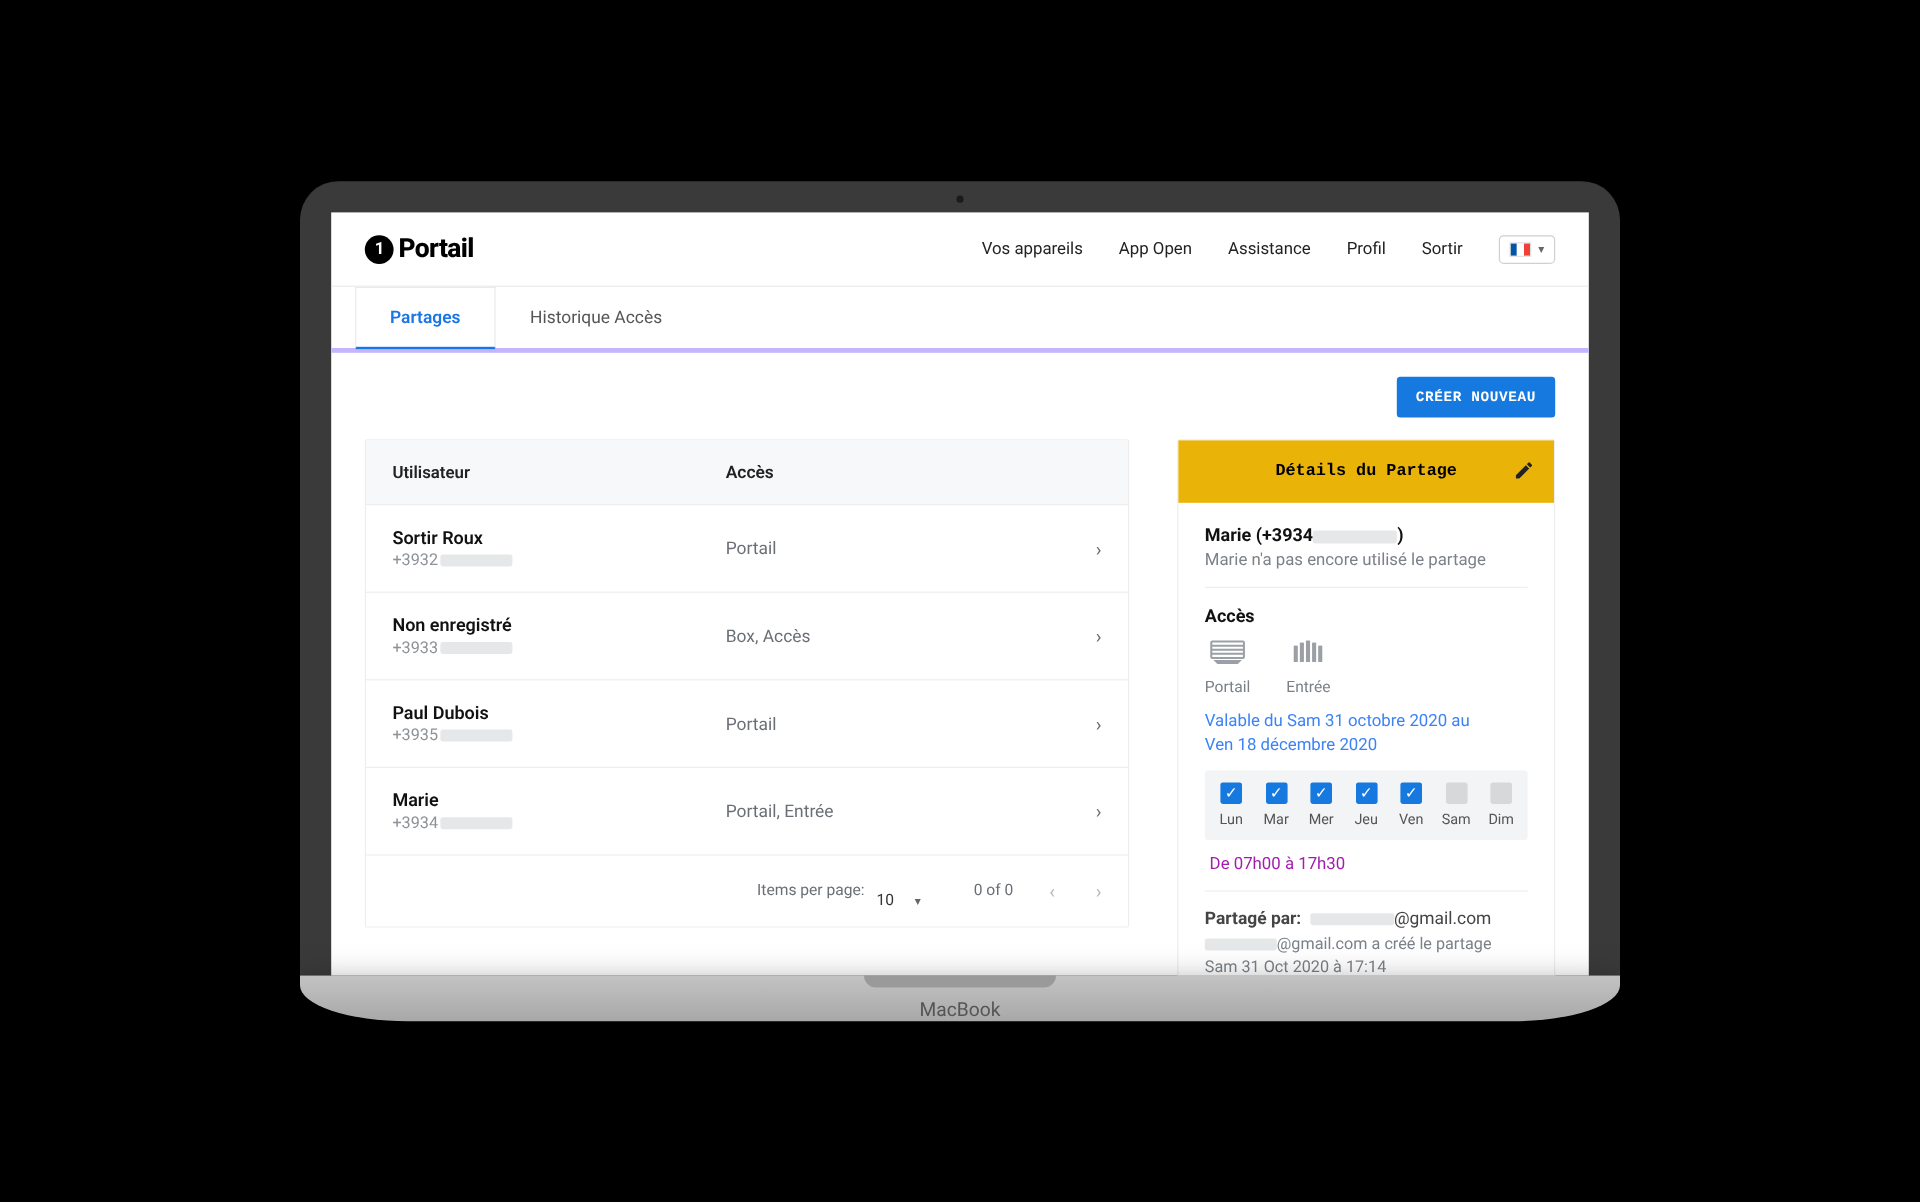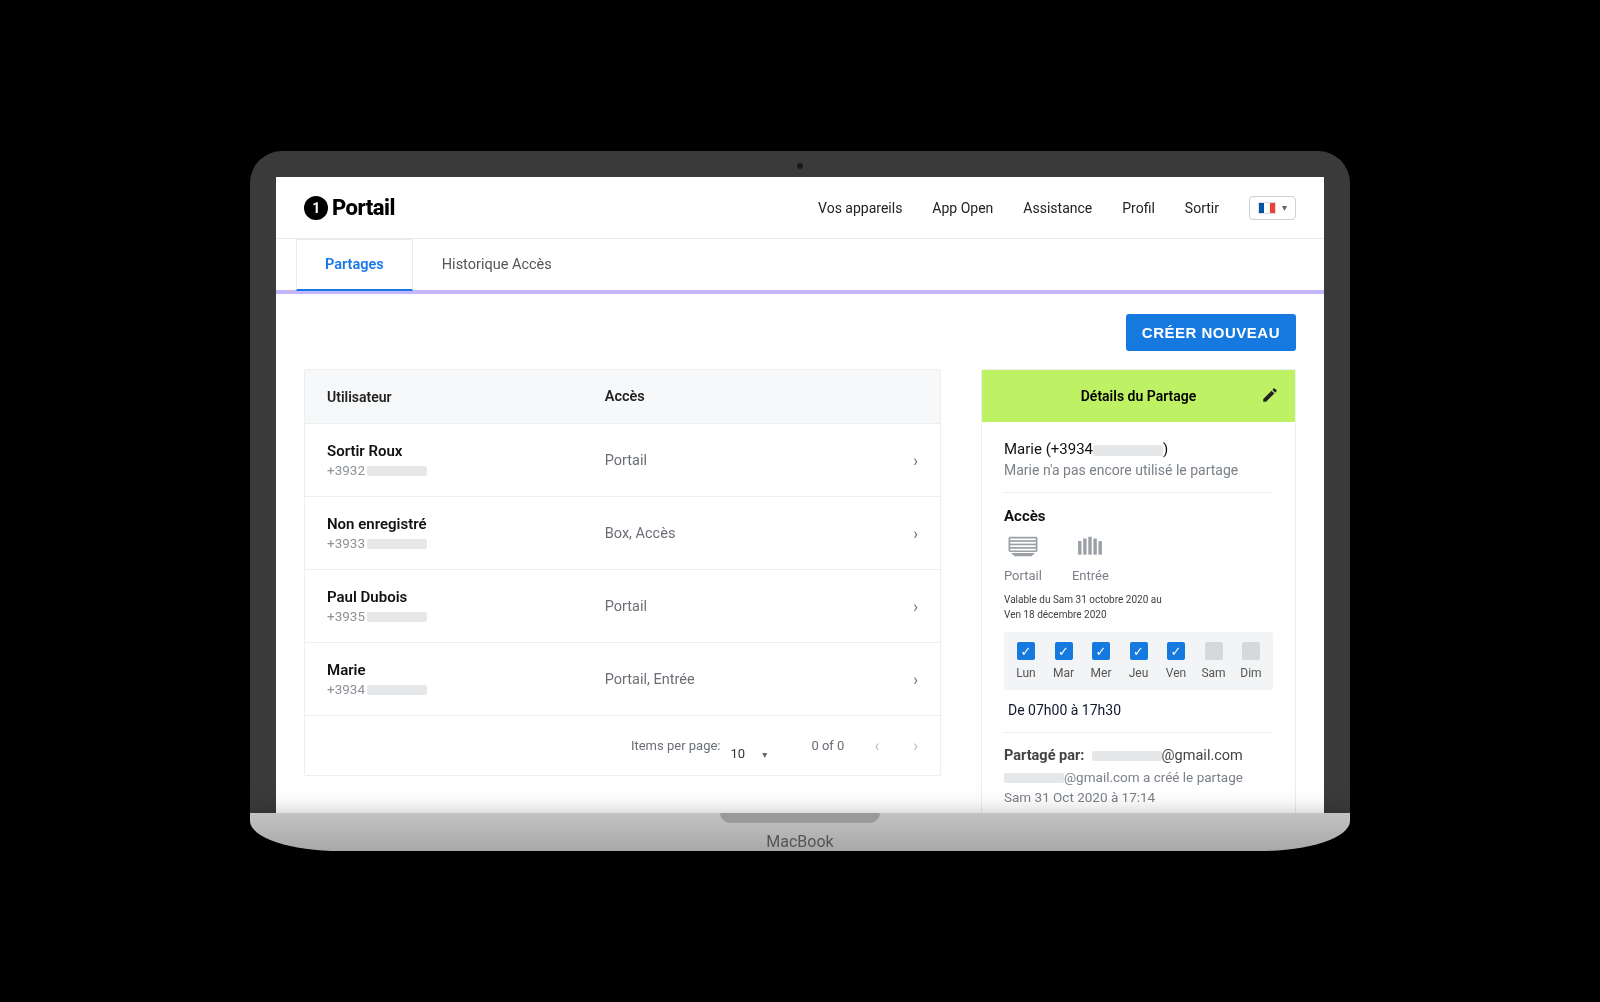--- a/index.html
+++ b/index.html
@@ -97,22 +97,22 @@
     background:#fff;
     margin-bottom:-1px;
   }
 
   .content {
     padding: 20px 28px;
   }
   .actions { display:flex; justify-content:flex-end; margin-bottom:18px;}
   .btn-primary {
     background:#1579e0; color:#fff; border:none;
-    padding:10px 16px; font-size:15px; font-weight:700;
-    letter-spacing:.5px; border-radius:3px; cursor:pointer;
+    padding:10px 16px; font-size:12px; font-weight:700;
+    letter-spacing:.5px; border-radius:3px; cursor:pointer;font-family:Liberation Mono, monospace;
   }
 
   .columns { display:flex; gap:40px; align-items:flex-start; }
 
   
   .card {
     background:#fff; border:1px solid #eee; border-radius:2px;
   }
   .table-card { flex:1; min-width:0; }
   .thead, .trow {
@@ -139,46 +139,46 @@
   .per-page { display:flex; align-items:center; gap:10px; }
   .select {
     border:none; font-size:13px; color:#333; background:transparent;
     padding-right:18px; cursor:pointer;margin-top:16px;
   }
   .pg-arrow { color:#b5b9be; cursor:pointer; padding:4px; font-size:16px;}
 
   
   .details-card { width: 315px; padding: 0; }
   .details-head {
-    background:#bef264; display:flex; align-items:center; justify-content:center;
-    padding:18px; position:relative; font-weight:600; font-size:14px;
+    background:#eab308; display:flex; align-items:center; justify-content:center;
+    padding:18px; position:relative; font-weight:600; font-size:14px;font-family:Liberation Mono, monospace;
   }
   .edit-icon { position:absolute; right:16px; top:16px; cursor:pointer; }
   .details-body { padding:18px 22px; font-size:14px; color:#444;}
-  .dname { font-weight:400; font-size:15px; color:#111; }
+  .dname { font-weight:700; font-size:15px; color:#111; }
   .muted { color:#7b8188; font-size:14px; }
   hr.sep { border:none; border-top:1px solid #eee; margin:14px 0; }
   .section-title { font-weight:700; font-size:15px; color:#111; margin-bottom:10px;}
   .access-icons { display:flex; gap:30px; margin-bottom:10px;}
   .ai { display:flex; flex-direction:column; align-items:center; gap:6px; color:#7b8188; font-size:13px;}
   .ai svg { width:34px; height:24px; }
-  .validity { color:#404040; font-size:10px; line-height:1.45; margin:8px 0 10px;}
+  .validity { color:#3b82f6; font-size:14px; line-height:1.45; margin:8px 0 10px;}
   .days {
     background:#f3f4f5; border-radius:3px; padding:10px 8px;
     display:flex; justify-content:space-between;
   }
   .day { display:flex; flex-direction:column; align-items:center; gap:6px; font-size:12px; color:#555; width:28px;}
   .cb {
     width:18px; height:18px; border-radius:2px;
     display:flex; align-items:center; justify-content:center;
     font-size:13px; color:#fff;
   }
   .cb.on { background:#1579e0; }
   .cb.off { background:#d6d8da; }
-  .hours { color:#0f172a; margin:12px 4px; font-size:14px;}
+  .hours { color:#a21caf; margin:12px 4px; font-size:14px;}
   .shared-by { font-size:14.5px; }
   .shared-by strong{font-weight:700;}
   .meta { color:#7b8188; font-size:13.5px; line-height:1.45; margin-top:4px;}
 </style>
 </head>
 <body>
 
 <div class="laptop">
   <div class="screen-frame">
     <div class="camera"></div>

